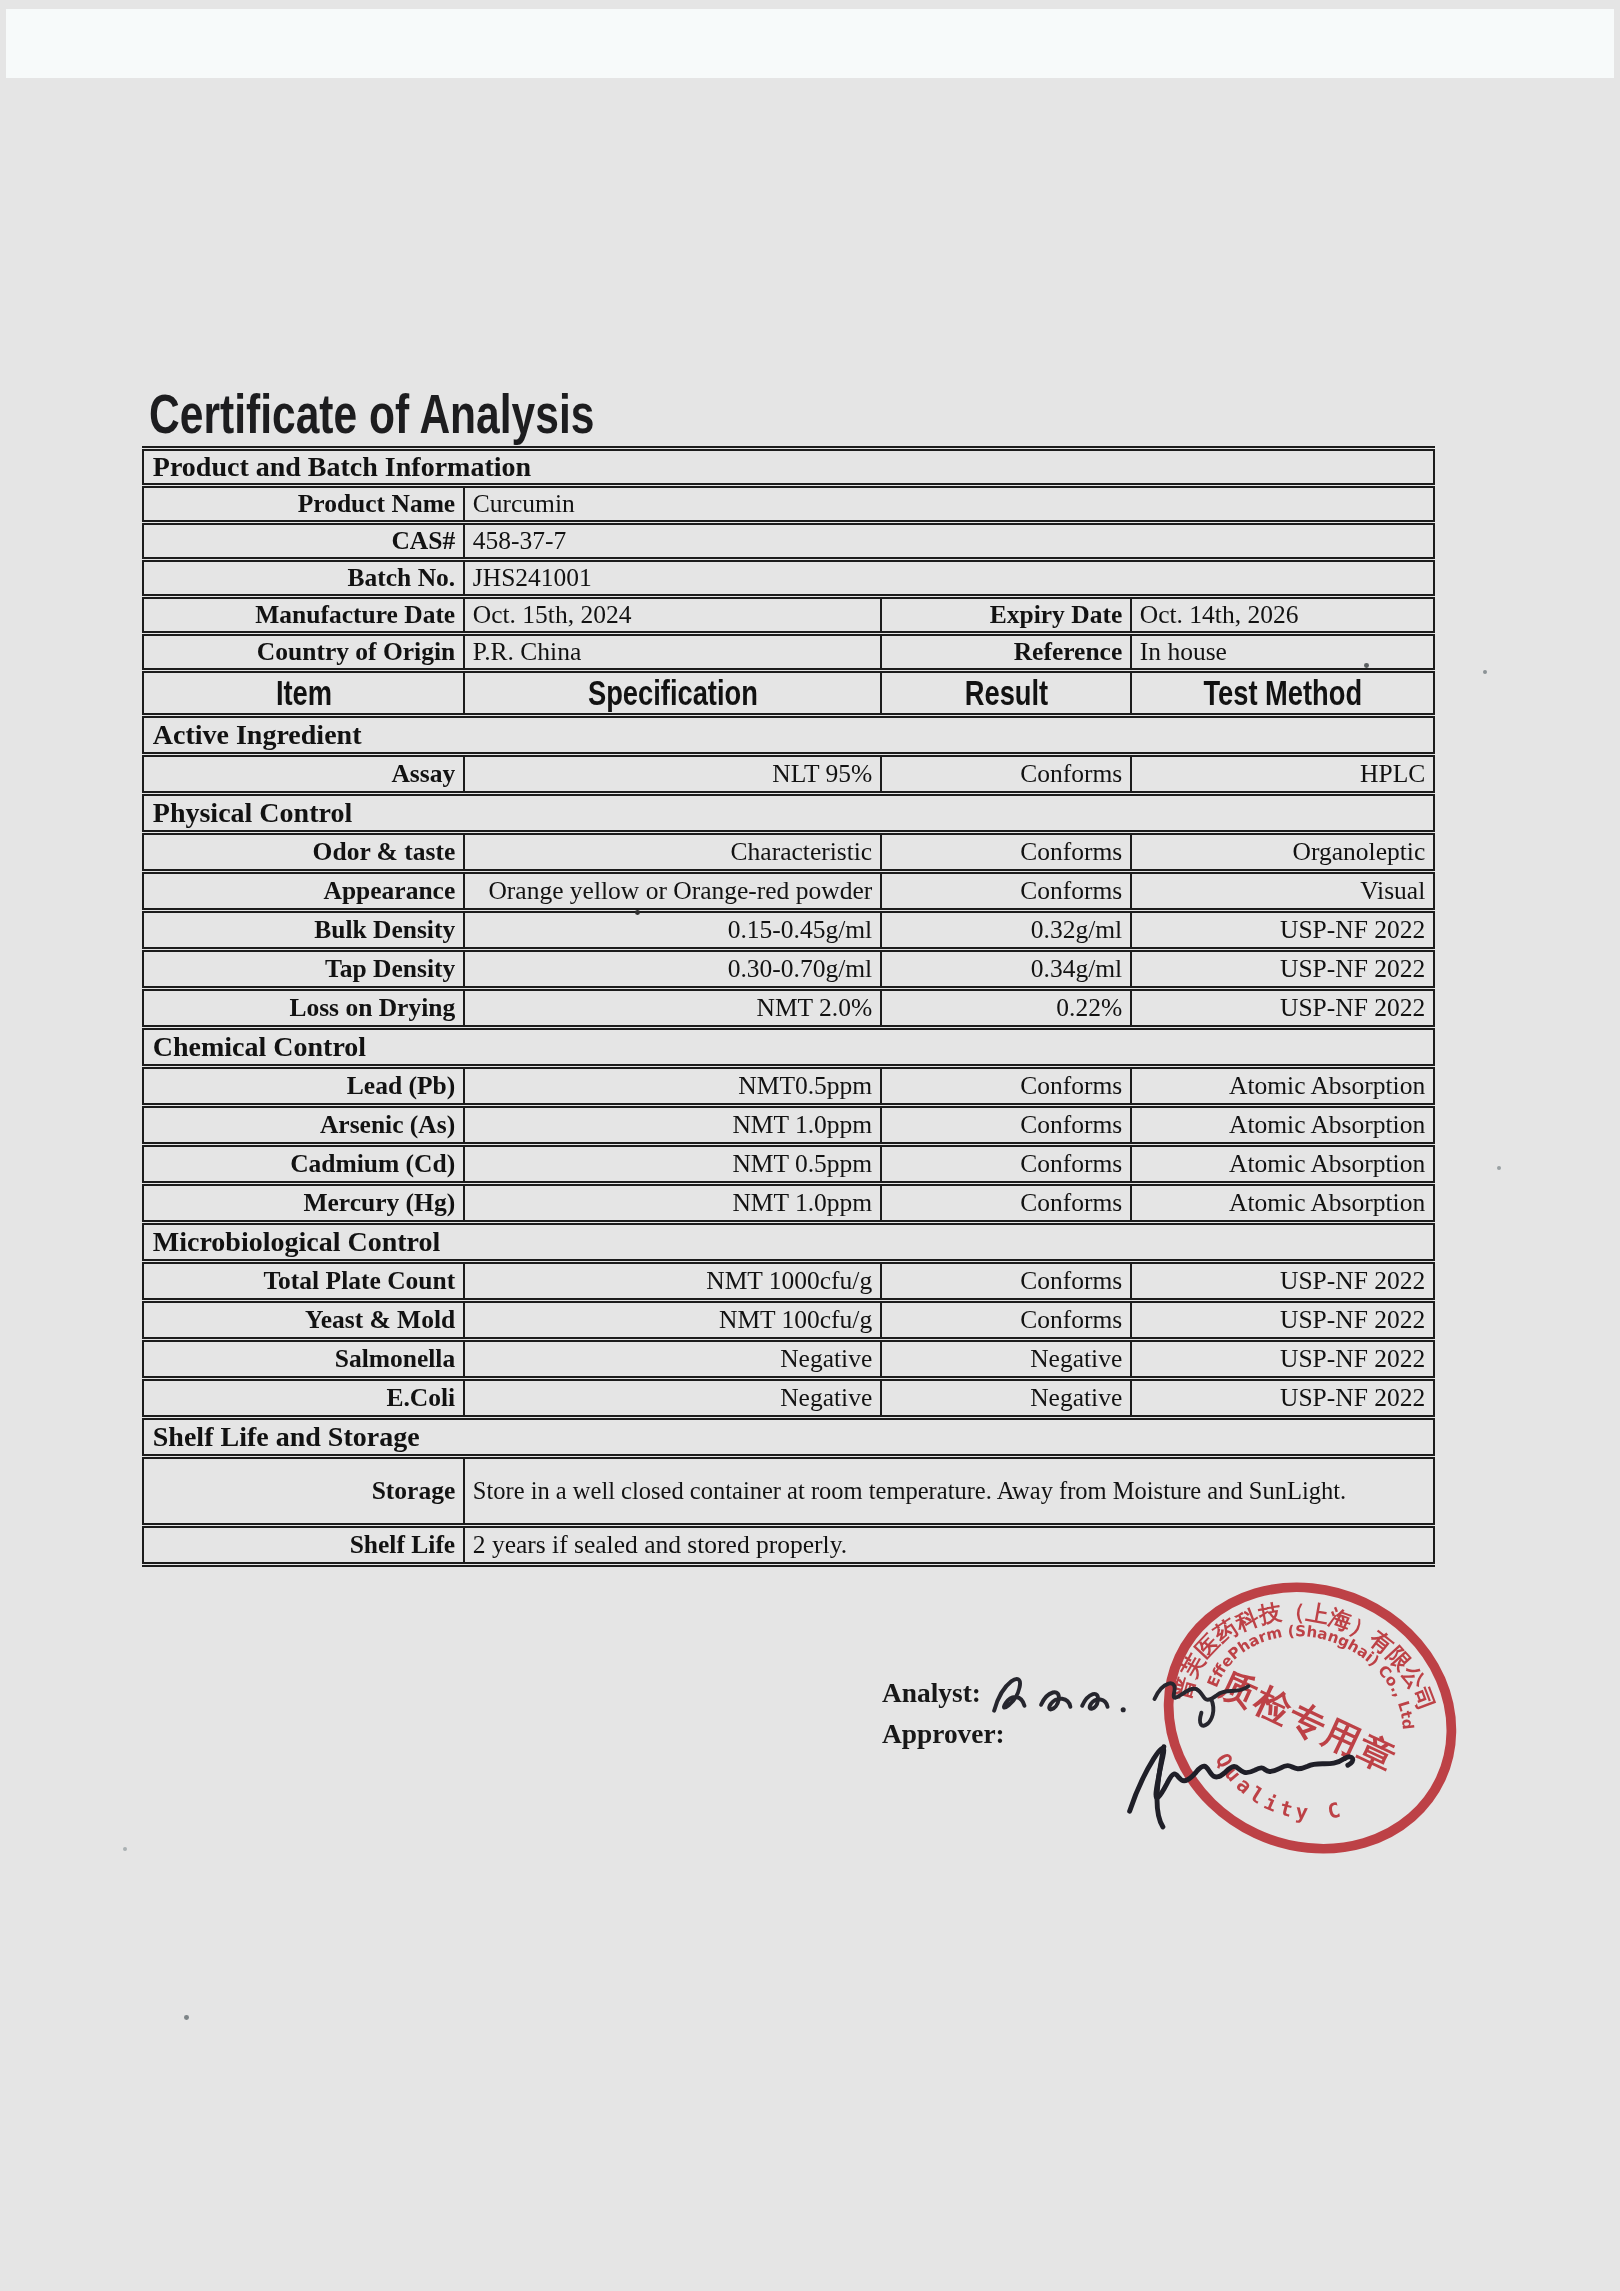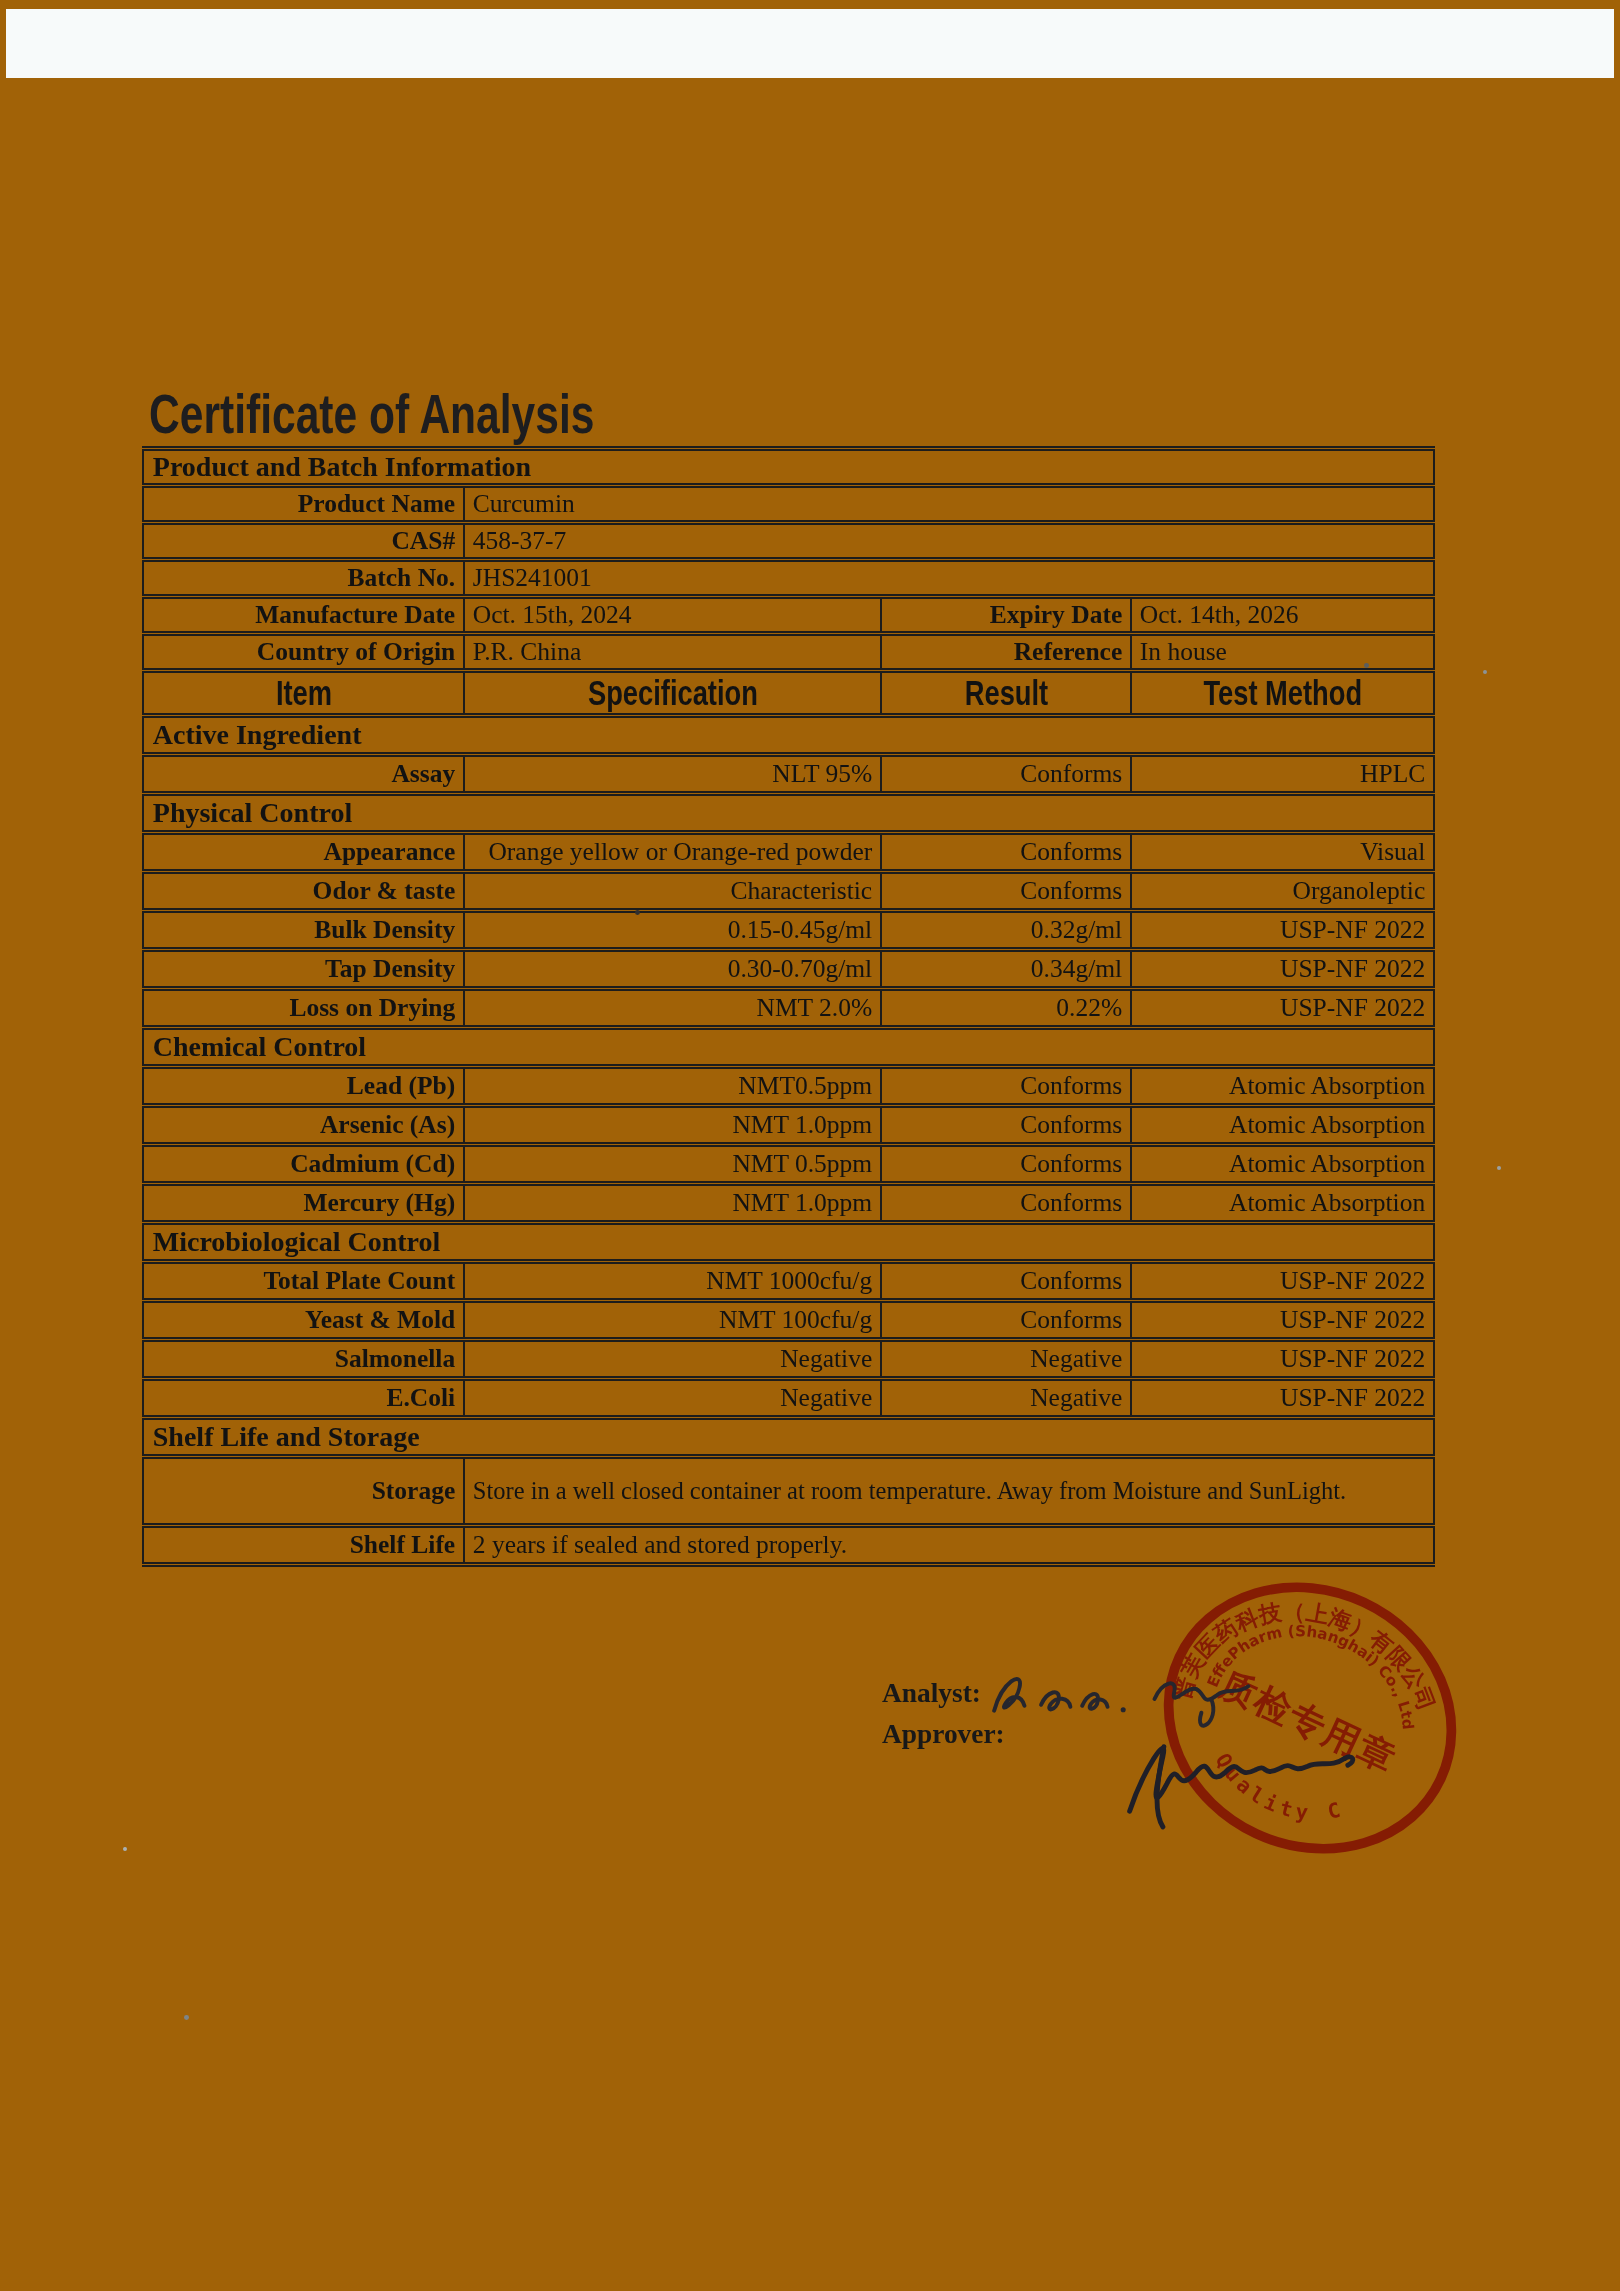--- a/index.html
+++ b/index.html
@@ -1,19 +1,19 @@
 <!DOCTYPE html>
 <html><head>
 <meta charset="utf-8">
 <style>
   * { margin:0; padding:0; box-sizing:border-box; }
   html,body { background:#ffffff; }
   .page {
     position:relative; width:1620px; height:2292px;
-    background:#a16207; overflow:hidden;
+    background:#e5e5e5; overflow:hidden;
     font-family:"Liberation Serif", serif; color:#131313;
   }
   .scan-band {
     position:absolute; left:5.9px; top:8.8px; width:1608px; height:69px;
     background:#f7fafa;
   }
   .title {
     position:absolute; left:149px; top:382px;
     font-family:"Liberation Sans", sans-serif; font-weight:bold;
     font-size:56px; line-height:63px; color:#1d1d1f; white-space:nowrap;
@@ -112,30 +112,30 @@
         <tr class="datarow">
           <td class="lbl">Assay</td>
           <td class="spec">NLT 95%</td>
           <td class="res">Conforms</td>
           <td class="meth">HPLC</td>
         </tr>
         <tr class="sec">
           <td colspan="4">Physical Control</td>
         </tr>
         <tr class="datarow">
+          <td class="lbl">Odor &amp; taste</td>
+          <td class="spec">Characteristic</td>
+          <td class="res">Conforms</td>
+          <td class="meth">Organoleptic</td>
+        </tr>
+        <tr class="datarow">
           <td class="lbl">Appearance</td>
           <td class="spec">Orange yellow or Orange-red powder</td>
           <td class="res">Conforms</td>
           <td class="meth">Visual</td>
-        </tr>
-        <tr class="datarow">
-          <td class="lbl">Odor &amp; taste</td>
-          <td class="spec">Characteristic</td>
-          <td class="res">Conforms</td>
-          <td class="meth">Organoleptic</td>
         </tr>
         <tr class="datarow">
           <td class="lbl">Bulk Density</td>
           <td class="spec">0.15-0.45g/ml</td>
           <td class="res">0.32g/ml</td>
           <td class="meth">USP-NF 2022</td>
         </tr>
         <tr class="datarow">
           <td class="lbl">Tap Density</td>
           <td class="spec">0.30-0.70g/ml</td>

